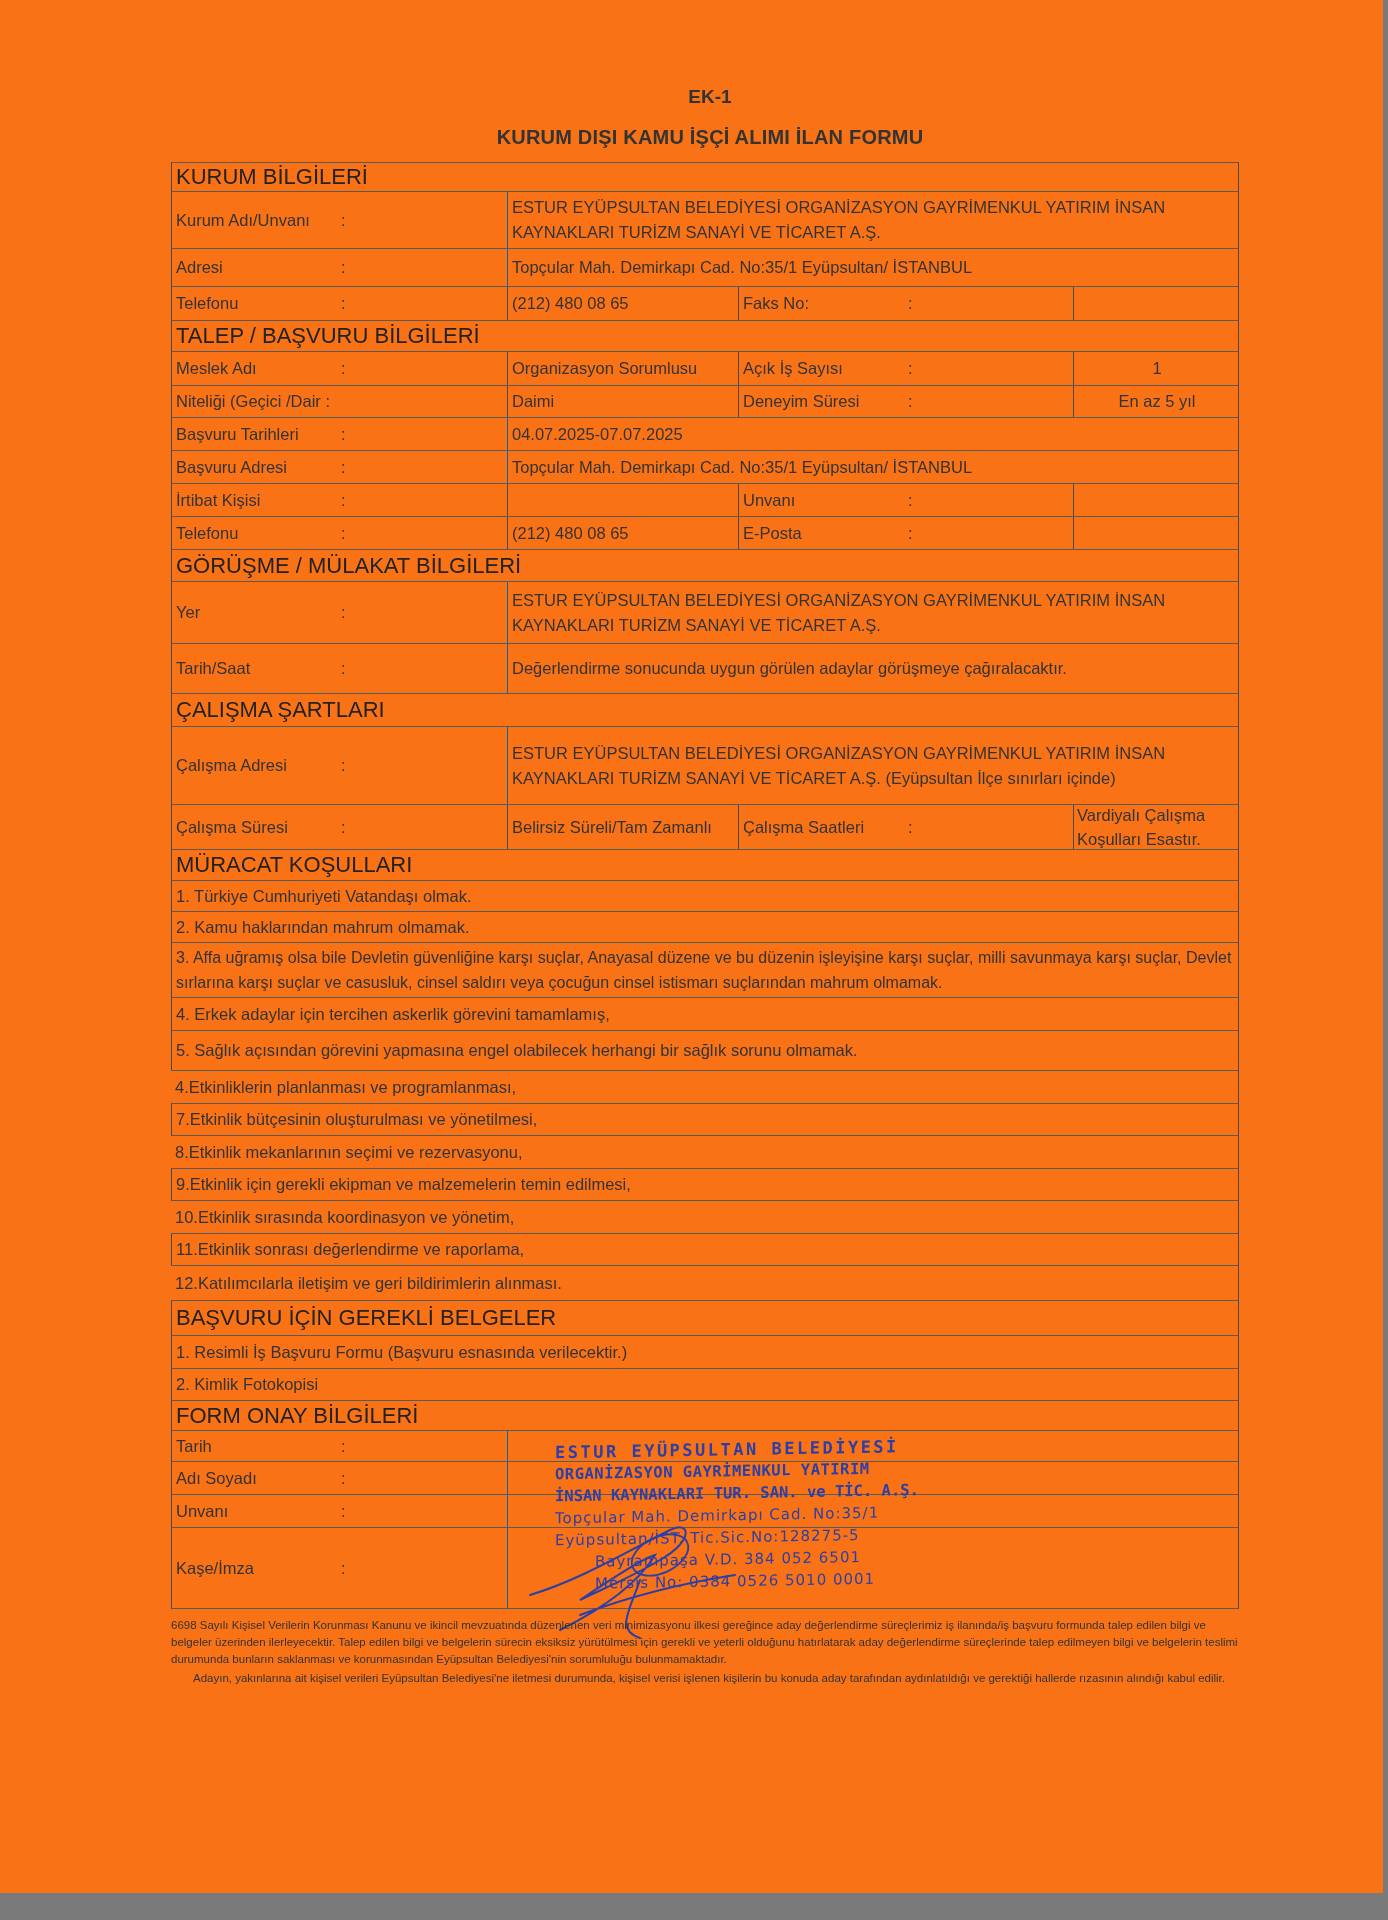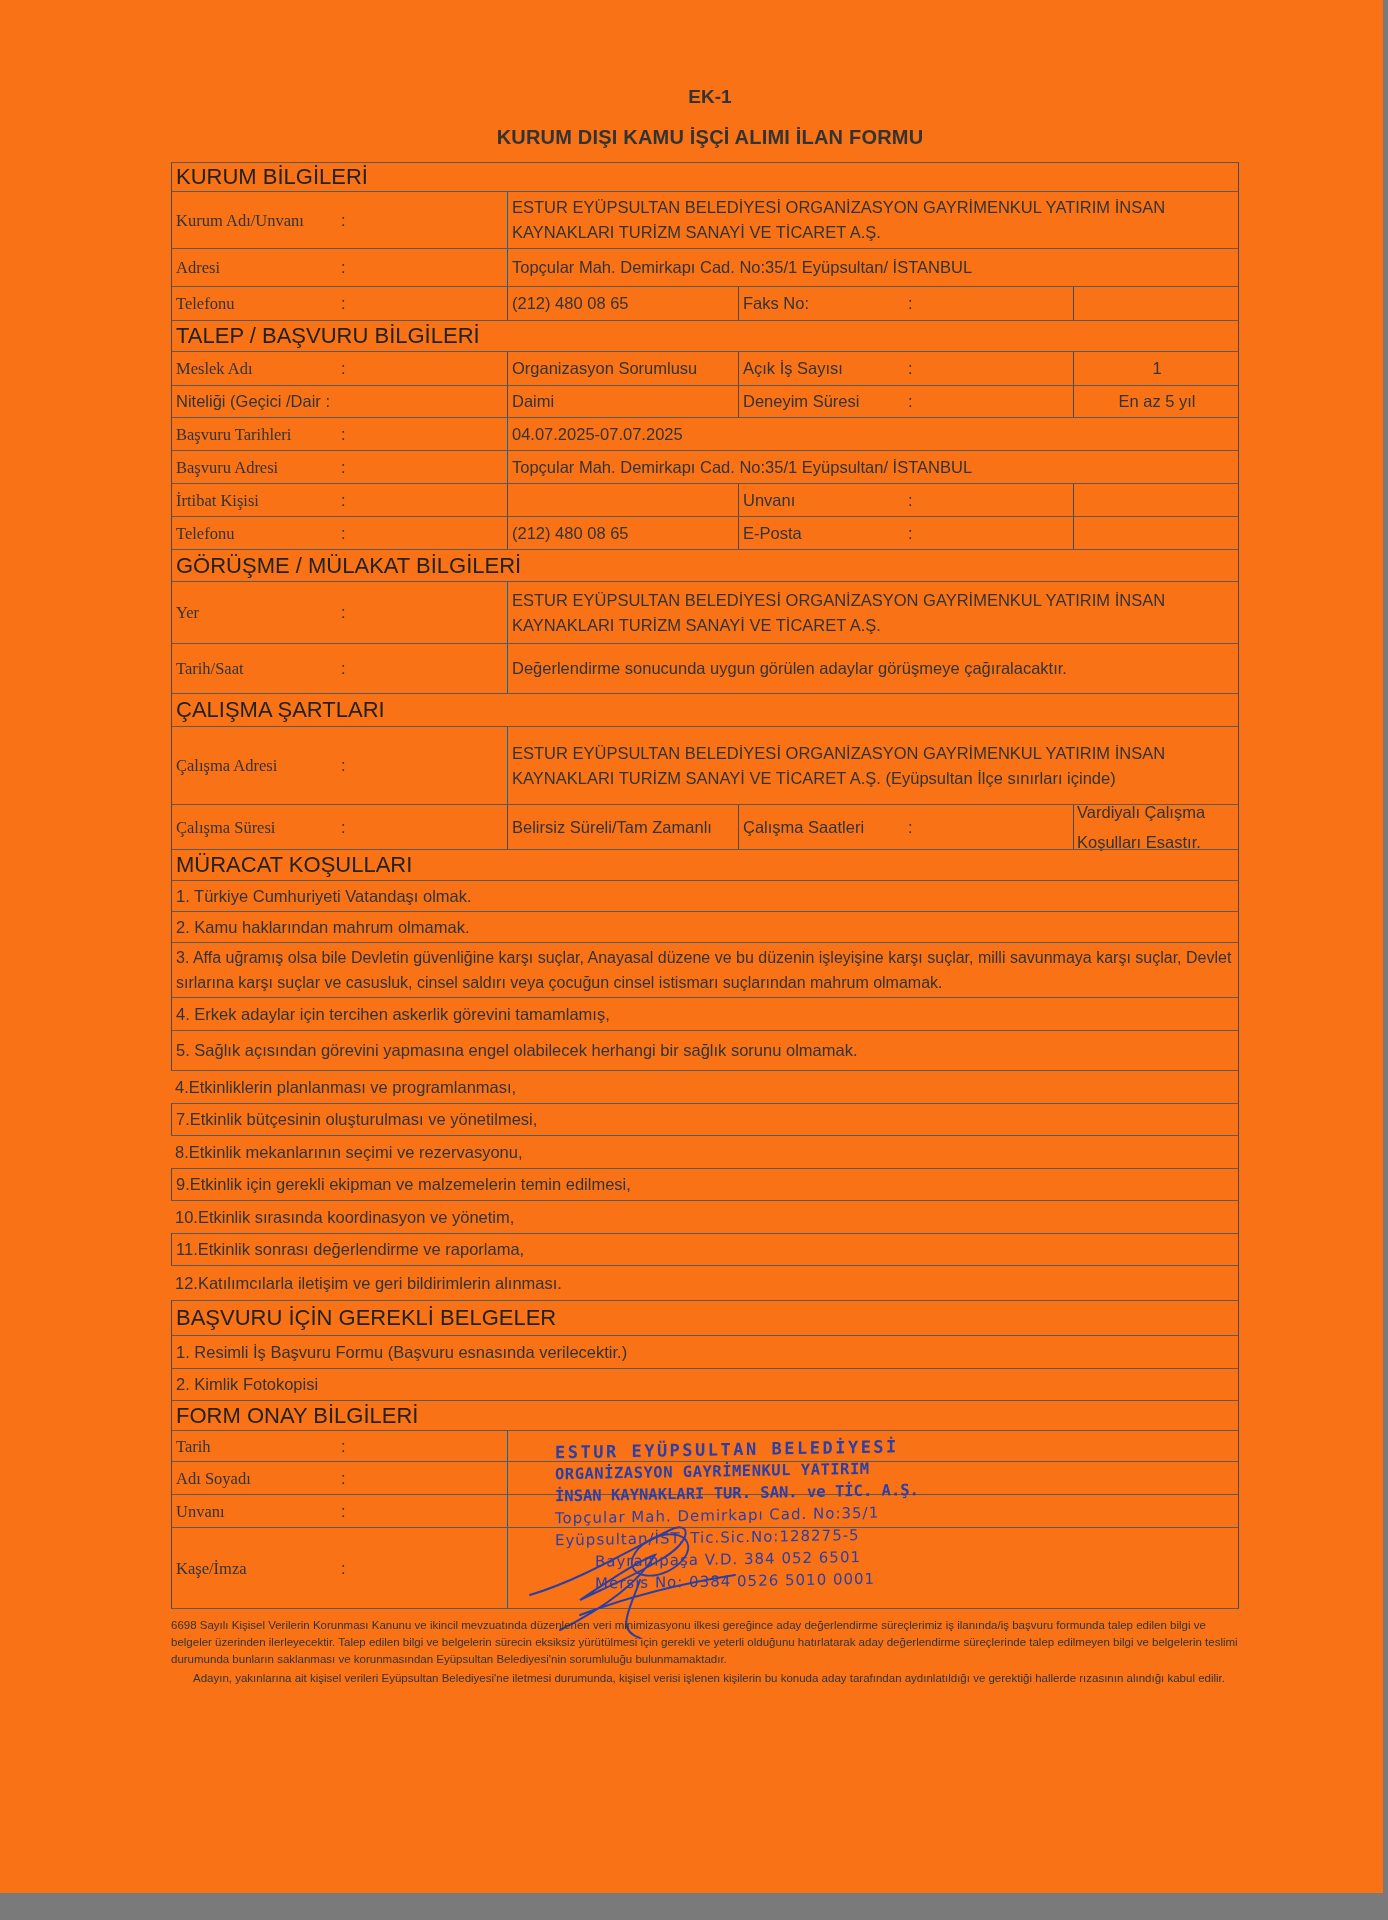--- a/index.html
+++ b/index.html
@@ -7,21 +7,21 @@
          font-family:"Liberation Sans", sans-serif; color:#2a2a2a; }
   .page { position:absolute; left:0; top:0; width:1383px; height:1893px; background:#f97316; }
   .ek { position:absolute; top:86px; left:0; width:1420px; text-align:center; font-size:19px; font-weight:bold; color:#333; }
   .title { position:absolute; top:126px; left:0; width:1420px; text-align:center; font-size:20px; font-weight:bold; color:#333; letter-spacing:0.2px; }
   .tbl { position:absolute; left:171px; width:1068px; }
   .row { position:absolute; left:0; width:1068px; border-top:1px solid #5a5a5a; box-sizing:border-box; }
   .bl { border-left:1.5px solid #4a4a4a; }
   .br { border-right:1.5px solid #4a4a4a; }
   .cell { position:absolute; top:0; bottom:0; box-sizing:border-box; display:flex; align-items:center; padding-left:4px; font-size:16.5px; line-height:25px; color:#333; white-space:nowrap; }
   .c1 { left:0; width:335px; }
-  .c1 .lab { display:inline-block; width:165px;font-family:Liberation Serif, serif; }
+  .c1 .lab { display:inline-block; width:165px; }
   .c2n { left:335px; width:231px; border-left:1px solid #4a4a4a; }
   .c3 { left:566px; width:335px; border-left:1px solid #4a4a4a; }
   .c3 .lab { display:inline-block; width:165px; }
   .c4 { left:901px; width:167px; border-left:1px solid #4a4a4a; justify-content:center; padding-left:0; }
   .c2full { left:335px; width:733px; border-left:1px solid #0369a1; white-space:normal; }
   .hdr { font-weight:normal; font-size:22px; color:#222; padding-left:4px; display:flex; align-items:center; height:100%; }
   .full { left:0; width:100%; white-space:normal; }
   .stamp { position:absolute; left:555px; top:1438px; width:380px; color:#2b3fa6; font-family:"DejaVu Sans Mono", monospace; font-weight:bold; font-size:15.5px; line-height:22px; transform:skewY(-1deg); }
   .stamp div { white-space:nowrap; }
   .stamp .s2 { font-weight:normal; font-family:"DejaVu Sans", sans-serif; font-size:15px; letter-spacing:1px; }
@@ -164,21 +164,21 @@
     <div class="row bl br" style="top:804px;height:45px;">
       <div class="cell c1">
           <span class="lab">Çalışma Süresi</span>
           <span>:</span>
         </div>
       <div class="cell c2n">Belirsiz Süreli/Tam Zamanlı</div>
       <div class="cell c3">
           <span class="lab">Çalışma Saatleri</span>
           <span>:</span>
         </div>
-      <div class="cell c4" style="justify-content:flex-start;padding-left:3px;white-space:normal;line-height:30px;">Vardiyalı Çalışma Koşulları Esastır.</div>
+      <div class="cell c4" style="justify-content:flex-start;padding-left:3px;white-space:normal;line-height:24px;">Vardiyalı Çalışma Koşulları Esastır.</div>
     </div>
 
     <div class="row bl br" style="top:849px;height:31px;">
       <div class="hdr">MÜRACAT KOŞULLARI</div>
     </div>
     <div class="row bl br" style="top:880px;height:31px;">
         <div class="cell full">1. Türkiye Cumhuriyeti Vatandaşı olmak.</div>
       </div>
     <div class="row bl br" style="top:911px;height:31px;">
         <div class="cell full">2. Kamu haklarından mahrum olmamak.</div>

